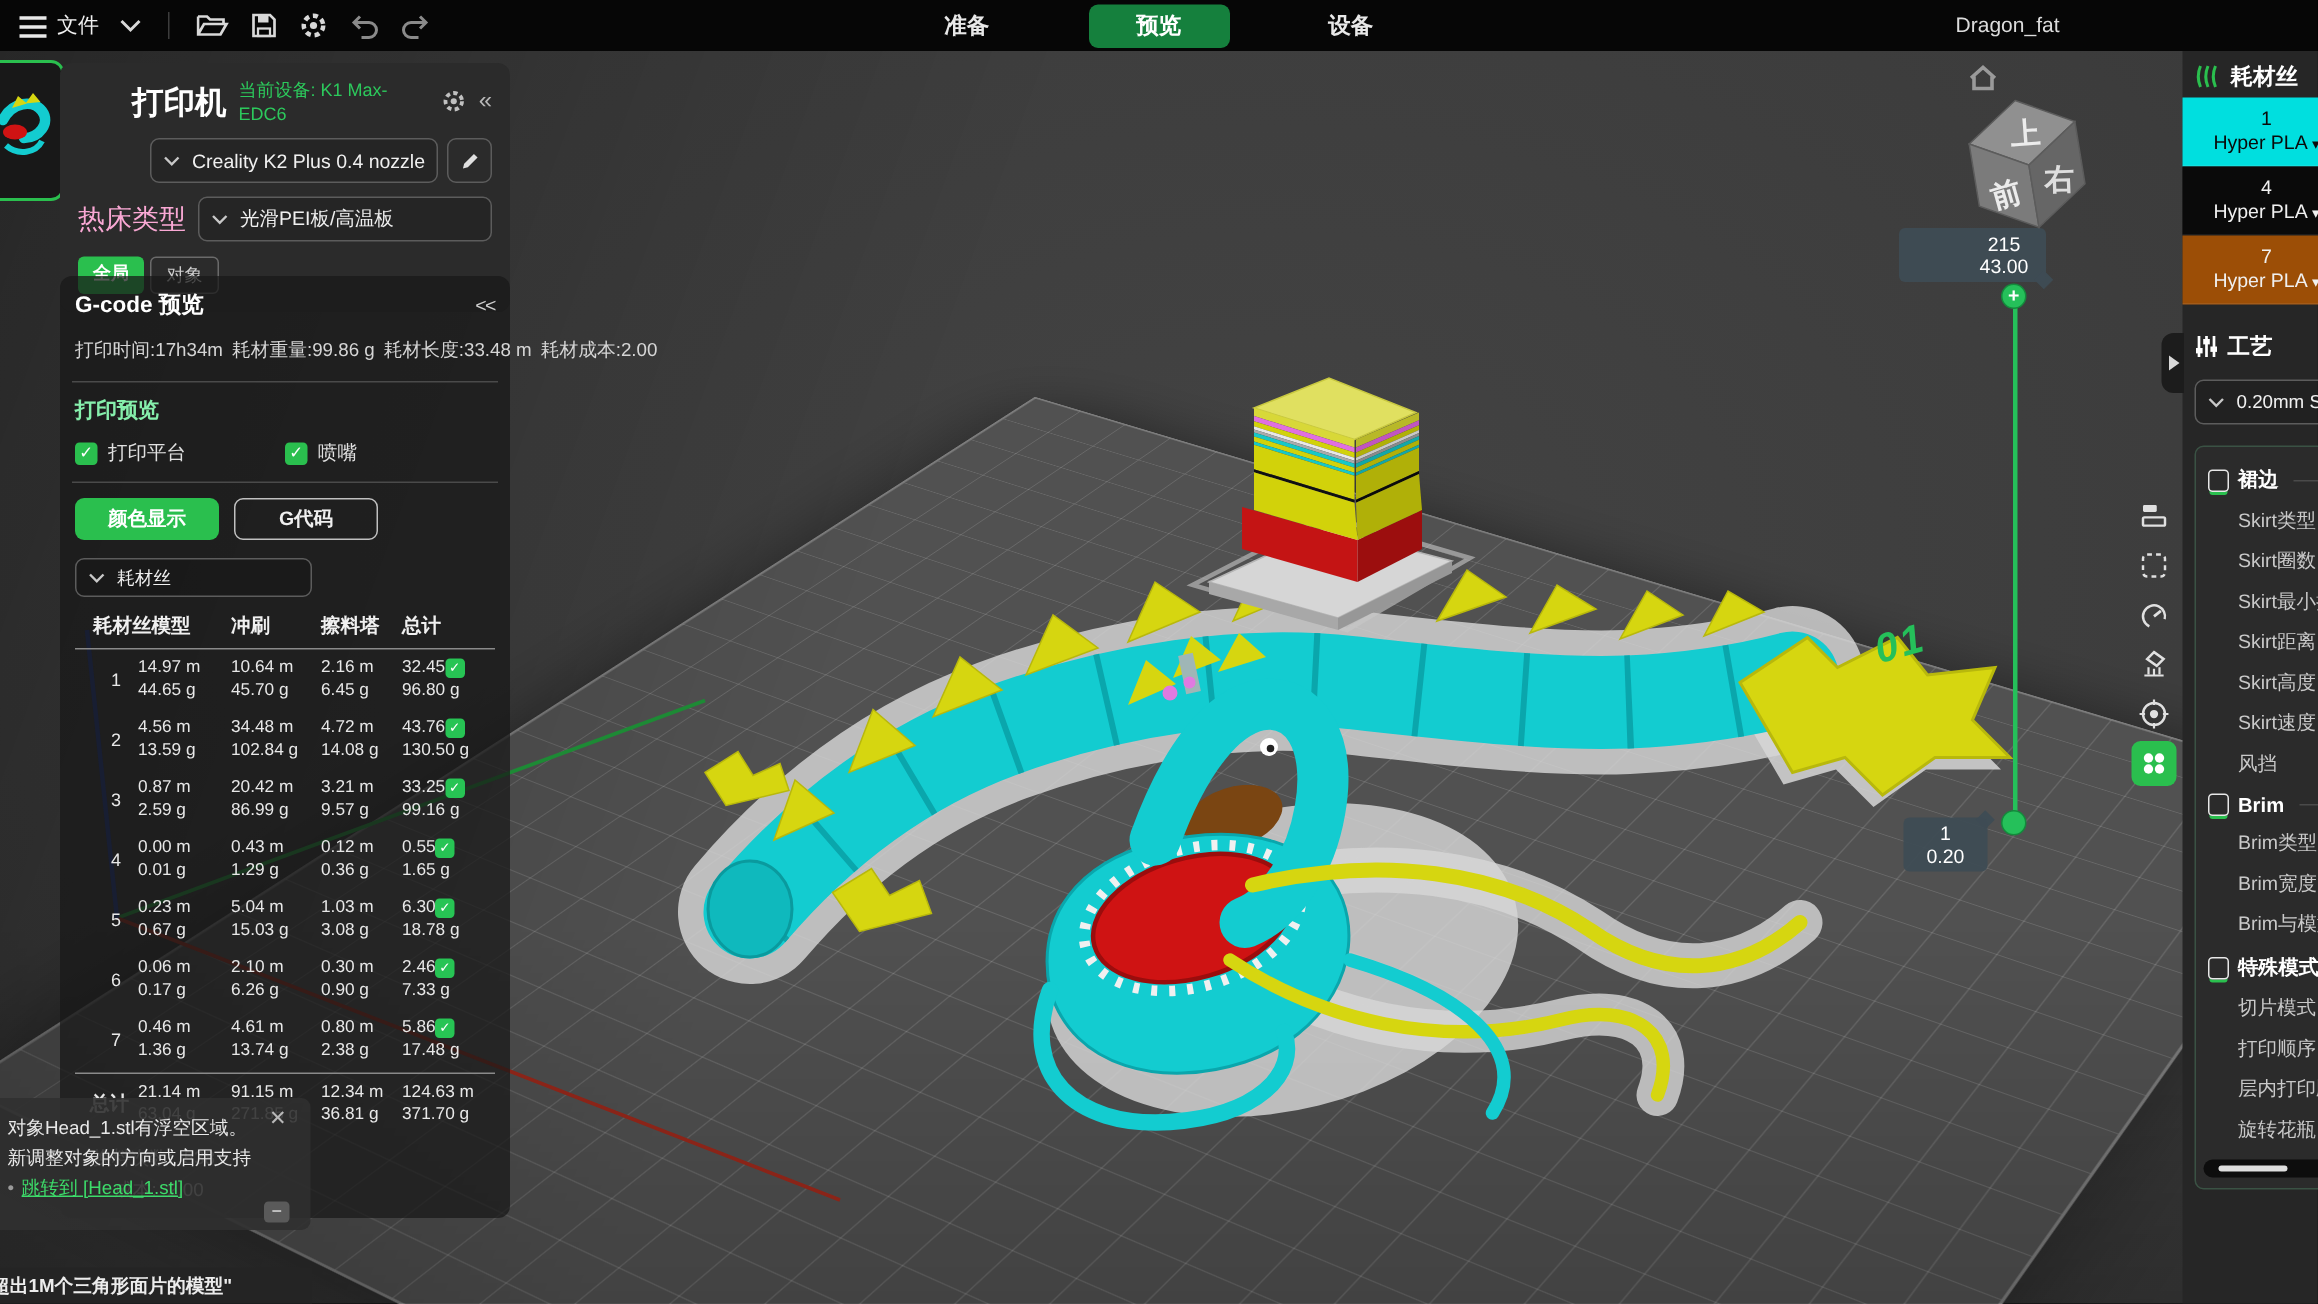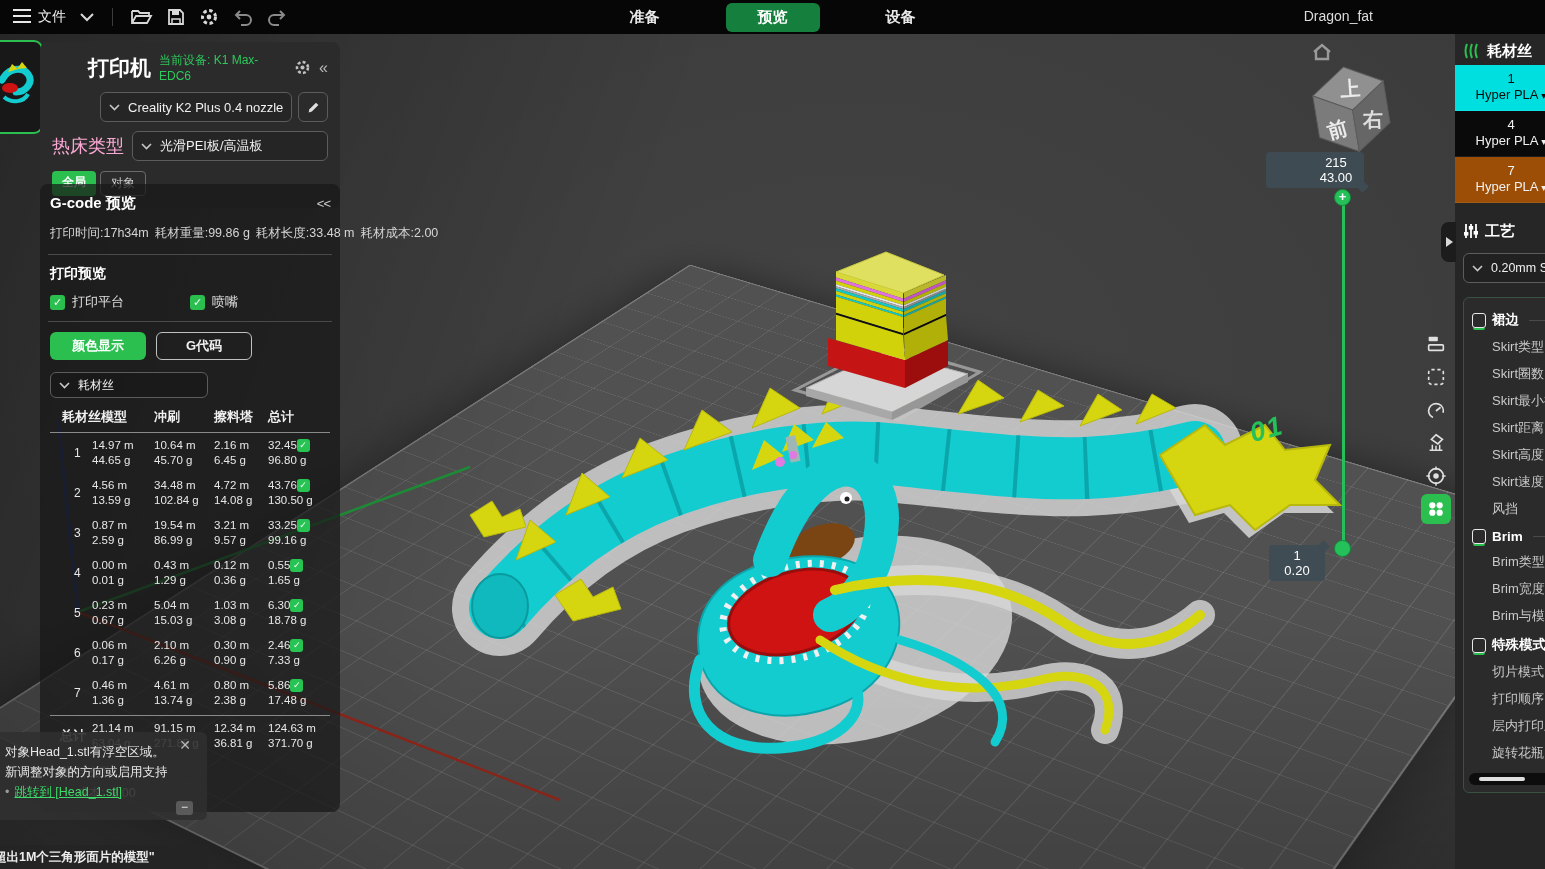--- a/index.html
+++ b/index.html
@@ -15,21 +15,21 @@
     transform:perspective(2300px) rotateX(55deg) rotateZ(33deg);box-shadow:0 0 80px rgba(0,0,0,.4);}
   #vignette{position:absolute;inset:0;background:linear-gradient(110deg,rgba(0,0,0,.30),rgba(0,0,0,0) 38%),
     linear-gradient(0deg,rgba(0,0,0,.18),rgba(0,0,0,0) 30%);pointer-events:none;}
   #scene{position:absolute;left:0;top:0;width:1545px;height:869px;z-index:2;pointer-events:none;}
   #plate-label{position:absolute;left:1250px;top:414px;z-index:2;color:#25c05a;font-size:27px;font-weight:bold;
     font-style:italic;transform:rotate(-16deg);letter-spacing:2px;}
   
   #topbar{position:absolute;left:0;top:0;width:1545px;height:34px;background:#060606;z-index:9;
     display:flex;align-items:center;color:#e8e8e8;}
   .tb-group{display:flex;align-items:center;gap:14px;padding-left:12px;}
-  .tb-btn{display:flex;align-items:flex-start;gap:6px;cursor:pointer;}
+  .tb-btn{display:flex;align-items:flex-end;gap:6px;cursor:pointer;}
   .tb-sep{width:1px;height:18px;background:#3c3c3c;margin:0 4px;}
   .file-label{font-size:14px;color:#f0f0f0;}
   #top-tabs{position:absolute;left:50%;transform:translateX(-50%);display:flex;align-items:center;gap:52px;height:34px;}
   .top-tab{font-size:15px;font-weight:bold;color:#e8e8e8;padding:5px 14px;cursor:pointer;}
   .top-tab.active{background:#15803d;border-radius:6px;padding:5px 32px;color:#fff;}
   #project-title{position:absolute;right:172px;top:8px;font-size:14px;color:#dcdcdc;}
   
   #plate-thumb{position:absolute;left:-18px;top:40px;width:57px;height:90px;background:#181818;
     border:2px solid #2abf4e;border-radius:9px;z-index:5;overflow:hidden;}
   #printer-card{position:absolute;left:40px;top:42px;width:300px;background:#2b2b2b;border-radius:8px;
@@ -54,21 +54,21 @@
   .scope-tab.off{border:1px solid #6a6a6a;color:#cfcfcf;}
   
   #gcode-panel{position:absolute;left:40px;top:184px;width:300px;background:rgba(24,24,24,.72);
     border-radius:8px;z-index:5;padding:10px 10px 10px;box-sizing:border-box;color:#dcdcdc;}
   .gp-head{display:flex;align-items:center;}
   .gp-title{font-size:15px;font-weight:bold;color:#fff;flex:1;}
   .gp-collapse{color:#cfcfcf;font-size:13px;letter-spacing:-1px;cursor:pointer;}
   #gcode-stats{display:grid;grid-template-columns:1fr 1fr 1fr 1fr;gap:8px 6px;margin:12px 0 12px;}
   .stat{font-size:12.5px;color:#d5d5d5;white-space:nowrap;}
   .divider{height:1px;background:#4a4a4a;margin:10px -2px;}
-  .gp-sub{font-size:14px;font-weight:bold;color:#ffffff;margin:4px 0 10px;}
+  .gp-sub{font-size:14px;font-weight:bold;color:#86efac;margin:4px 0 10px;}
   #preview-checkboxes{display:grid;grid-template-columns:1fr 1fr;margin-bottom:4px;}
   .cb{display:flex;align-items:center;gap:7px;cursor:pointer;font-size:13px;color:#e0e0e0;}
   .cbbox{width:15px;height:15px;border-radius:3px;background:#2abf4e;color:#fff;font-size:11px;line-height:15px;
     text-align:center;font-weight:bold;flex:none;}
   .btn-row{display:flex;gap:10px;margin:4px 0 12px;}
   .btn-green{background:#2abf4e;color:#fff;font-size:13px;font-weight:bold;border-radius:6px;height:28px;
     min-width:96px;display:flex;align-items:center;justify-content:center;cursor:pointer;}
   .btn-ghost{border:1px solid #c0c0c0;color:#f0f0f0;font-size:13px;font-weight:bold;border-radius:6px;height:28px;
     min-width:96px;display:flex;align-items:center;justify-content:center;cursor:pointer;box-sizing:border-box;}
   #filament-filter{width:140px;height:24px;font-size:12px;margin-bottom:8px;}
@@ -423,21 +423,21 @@
   </div>
 
   <div class="trow">
     <span><span class="swatch" style="background: rgb(255, 255, 255);"></span></span>
     <span class="idx">3</span>
     <span class="cell">
           <span class="m">0.87 m</span>
           <span class="g">2.59 g</span>
         </span>
     <span class="cell">
-          <span class="m">19.54 m</span>
+          <span class="m">20.42 m</span>
           <span class="g">86.99 g</span>
         </span>
     <span class="cell">
           <span class="m">3.21 m</span>
           <span class="g">9.57 g</span>
         </span>
     <span class="cell">
           <span class="mrow">
             <span class="m">33.25 m</span>
             <span class="chk">✓</span>

